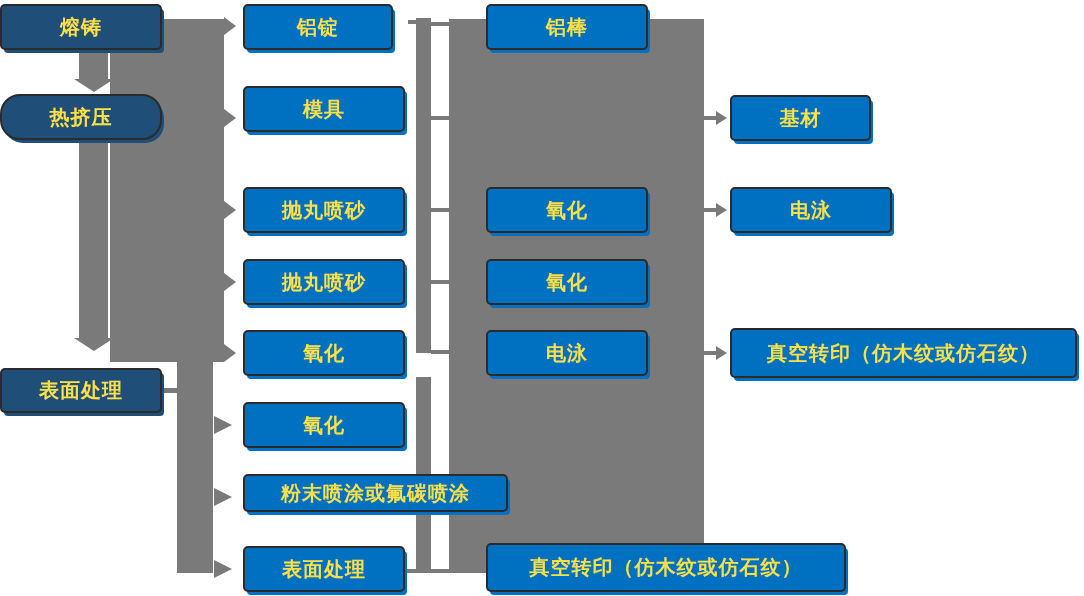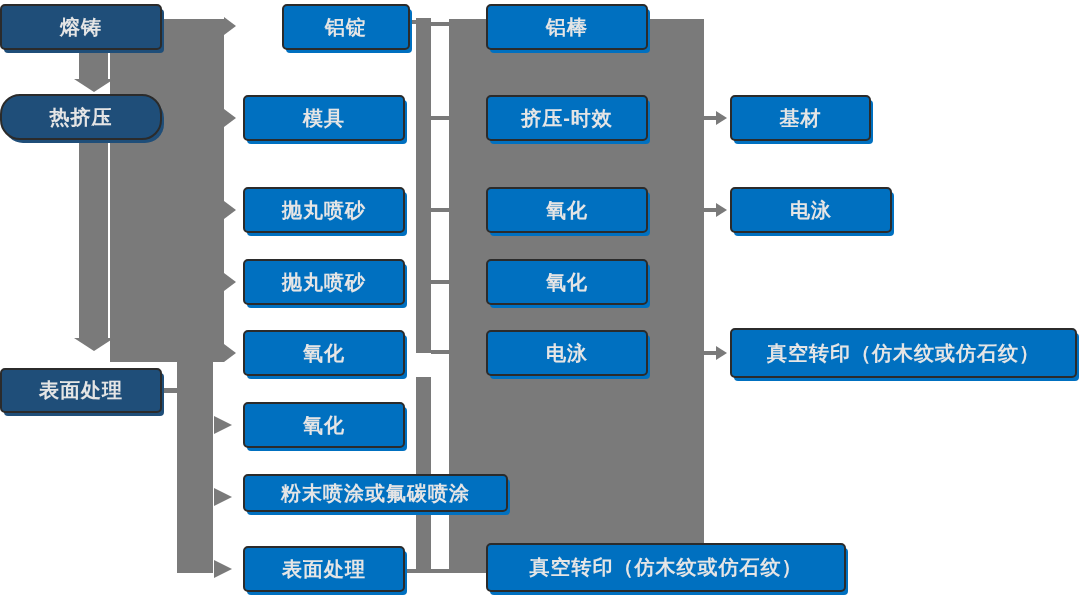--- a/index.html
+++ b/index.html
@@ -12,21 +12,21 @@
   }
   .shape{position:absolute;}
   .shape.rect{background:#7a7a7a;}
   .shape.tri{width:0;height:0;background:transparent;}
   .node{
     position:absolute;
     box-sizing:border-box;
     display:flex;align-items:center;justify-content:center;
     border:2px solid #2b2b2b;
     border-radius:5px;
-    color:#e5e5e5;
+    color:#fde047;
     font-size:20px;font-weight:bold;
     letter-spacing:1px;
     white-space:nowrap;
   }
   .node.blue{background:#0070c0;box-shadow:3px 4px 0 -1px #0070c0;}
   .node.dark{background:#1f4e79;box-shadow:3px 4px 0 -1px #1f4e79;}
   .node .lbl{pointer-events:none;}
 </style>
 </head>
 <body>
@@ -66,24 +66,24 @@
     <div class="shape tri" style="left: 716px; top: 346px; border-top: 7px solid transparent; border-bottom: 7px solid transparent; border-left: 11px solid rgb(122, 122, 122);"></div>
     <div class="node dark" style="left: 0px; top: 4px; width: 162px; height: 46px;">
       <span class="lbl">熔铸</span>
     </div>
     <div class="node dark" style="left: 0px; top: 94px; width: 162px; height: 46px; border-radius: 20px;">
       <span class="lbl">热挤压</span>
     </div>
     <div class="node dark" style="left: 0px; top: 368px; width: 162px; height: 45px;">
       <span class="lbl">表面处理</span>
     </div>
-    <div class="node blue" style="left: 243px; top: 4px; width: 128px; height: 46px; margin-left: 39px;">
+    <div class="node blue" style="left: 243px; top: 4px; width: 150px; height: 46px;">
       <span class="lbl">铝锭</span>
     </div>
-    <div class="node blue" style="left: 243px; top: 95px; width: 162px; height: 46px; text-align: center;">
+    <div class="node blue" style="left: 243px; top: 86px; width: 162px; height: 46px; text-align: center;">
       <span class="lbl">模具</span>
     </div>
     <div class="node blue" style="left: 243px; top: 187px; width: 162px; height: 46px;">
       <span class="lbl">抛丸喷砂</span>
     </div>
     <div class="node blue" style="left: 243px; top: 259px; width: 162px; height: 46px;">
       <span class="lbl">抛丸喷砂</span>
     </div>
     <div class="node blue" style="left: 243px; top: 330px; width: 162px; height: 46px;">
       <span class="lbl">氧化</span>
@@ -92,23 +92,20 @@
       <span class="lbl">氧化</span>
     </div>
     <div class="node blue" style="left: 243px; top: 474px; width: 265px; height: 38px;">
       <span class="lbl">粉末喷涂或氟碳喷涂</span>
     </div>
     <div class="node blue" style="left: 243px; top: 546px; width: 162px; height: 46px;">
       <span class="lbl">表面处理</span>
     </div>
     <div class="node blue" style="left: 486px; top: 4px; width: 162px; height: 46px;">
       <span class="lbl">铝棒</span>
-    </div>
-    <div class="node blue" style="left: 486px; top: 95px; width: 162px; height: 46px;">
-      <span class="lbl">挤压-时效</span>
     </div>
     <div class="node blue" style="left: 486px; top: 187px; width: 162px; height: 46px;">
       <span class="lbl">氧化</span>
     </div>
     <div class="node blue" style="left: 486px; top: 259px; width: 162px; height: 46px;">
       <span class="lbl">氧化</span>
     </div>
     <div class="node blue" style="left: 486px; top: 330px; width: 162px; height: 46px;">
       <span class="lbl">电泳</span>
     </div>

